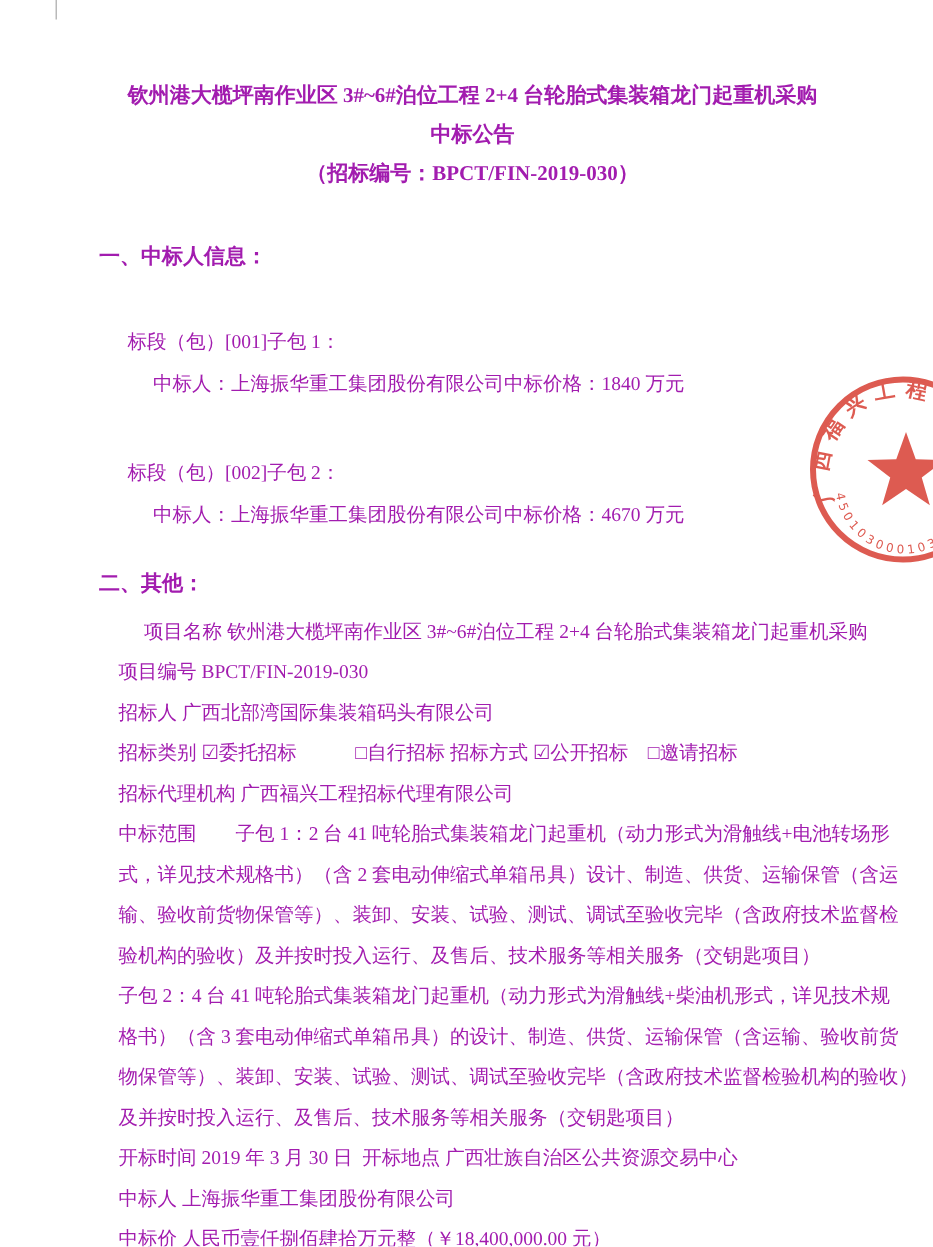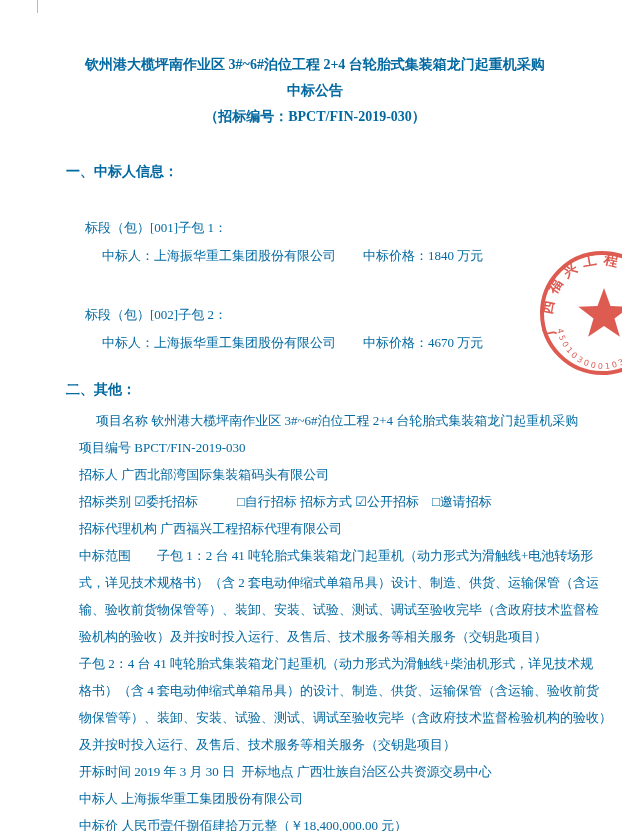--- a/index.html
+++ b/index.html
@@ -9,21 +9,21 @@
   }
   .page {
     position: relative;
     width: 622px;
     height: 831px;
     background: #ffffff;
     overflow: hidden;
     box-sizing: border-box;
     padding: 52px 58px 12px 66px;
     font-family: "Liberation Serif", "DejaVu Serif", serif;
-    color: #0369a1;
+    color: #a21caf;
     font-size: 13px;
   }
   .scan-artifact {
     position: absolute;
     left: 37px;
     top: 0;
     width: 1px;
     height: 13px;
     background: #b9b9b9;
   }
@@ -47,21 +47,20 @@
     margin-left: 19px;
     line-height: 27.5px;
     white-space: nowrap;
     margin-top: 32px;
   }
   .winner-row {
     display: flex;
     margin-left: 36px;
     line-height: 27.5px;
     white-space: nowrap;
-    gap: 27px;
   }
   .winner-row .winner { min-width: 221px; }
   .winner-row .price { margin-left: 0; }
   .sec2 { margin-top: 24px; }
   .sec2 .lines { margin-top: 7px; }
   .body-line {
     line-height: 27px;
     white-space: pre;
     margin-left: 13px;
   }
@@ -108,21 +107,21 @@
       <div class="body-line indent">项目名称 钦州港大榄坪南作业区 3#~6#泊位工程 2+4 台轮胎式集装箱龙门起重机采购</div>
       <div class="body-line">项目编号 BPCT/FIN-2019-030</div>
       <div class="body-line">招标人 广西北部湾国际集装箱码头有限公司</div>
       <div class="body-line">招标类别 ☑委托招标　　　□自行招标 招标方式 ☑公开招标　□邀请招标</div>
       <div class="body-line">招标代理机构 广西福兴工程招标代理有限公司</div>
       <div class="body-line">中标范围　　子包 1：2 台 41 吨轮胎式集装箱龙门起重机（动力形式为滑触线+电池转场形</div>
       <div class="body-line">式，详见技术规格书）（含 2 套电动伸缩式单箱吊具）设计、制造、供货、运输保管（含运</div>
       <div class="body-line">输、验收前货物保管等）、装卸、安装、试验、测试、调试至验收完毕（含政府技术监督检</div>
       <div class="body-line">验机构的验收）及并按时投入运行、及售后、技术服务等相关服务（交钥匙项目）</div>
       <div class="body-line">子包 2：4 台 41 吨轮胎式集装箱龙门起重机（动力形式为滑触线+柴油机形式，详见技术规</div>
-      <div class="body-line">格书）（含 4 套电动伸缩式单箱吊具）的设计、制造、供货、运输保管（含运输、验收前货</div>
+      <div class="body-line">格书）（含 3 套电动伸缩式单箱吊具）的设计、制造、供货、运输保管（含运输、验收前货</div>
       <div class="body-line">物保管等）、装卸、安装、试验、测试、调试至验收完毕（含政府技术监督检验机构的验收）</div>
       <div class="body-line">及并按时投入运行、及售后、技术服务等相关服务（交钥匙项目）</div>
       <div class="body-line">开标时间 2019 年 3 月 30 日  开标地点 广西壮族自治区公共资源交易中心</div>
       <div class="body-line">中标人 上海振华重工集团股份有限公司</div>
       <div class="body-line">中标价 人民币壹仟捌佰肆拾万元整（￥18,400,000.00 元）</div>
       <div class="body-line">交货期 240 日历天</div>
     </div>
   </div>
 
   <svg class="seal" width="170" height="170" viewBox="0 0 170 170">

